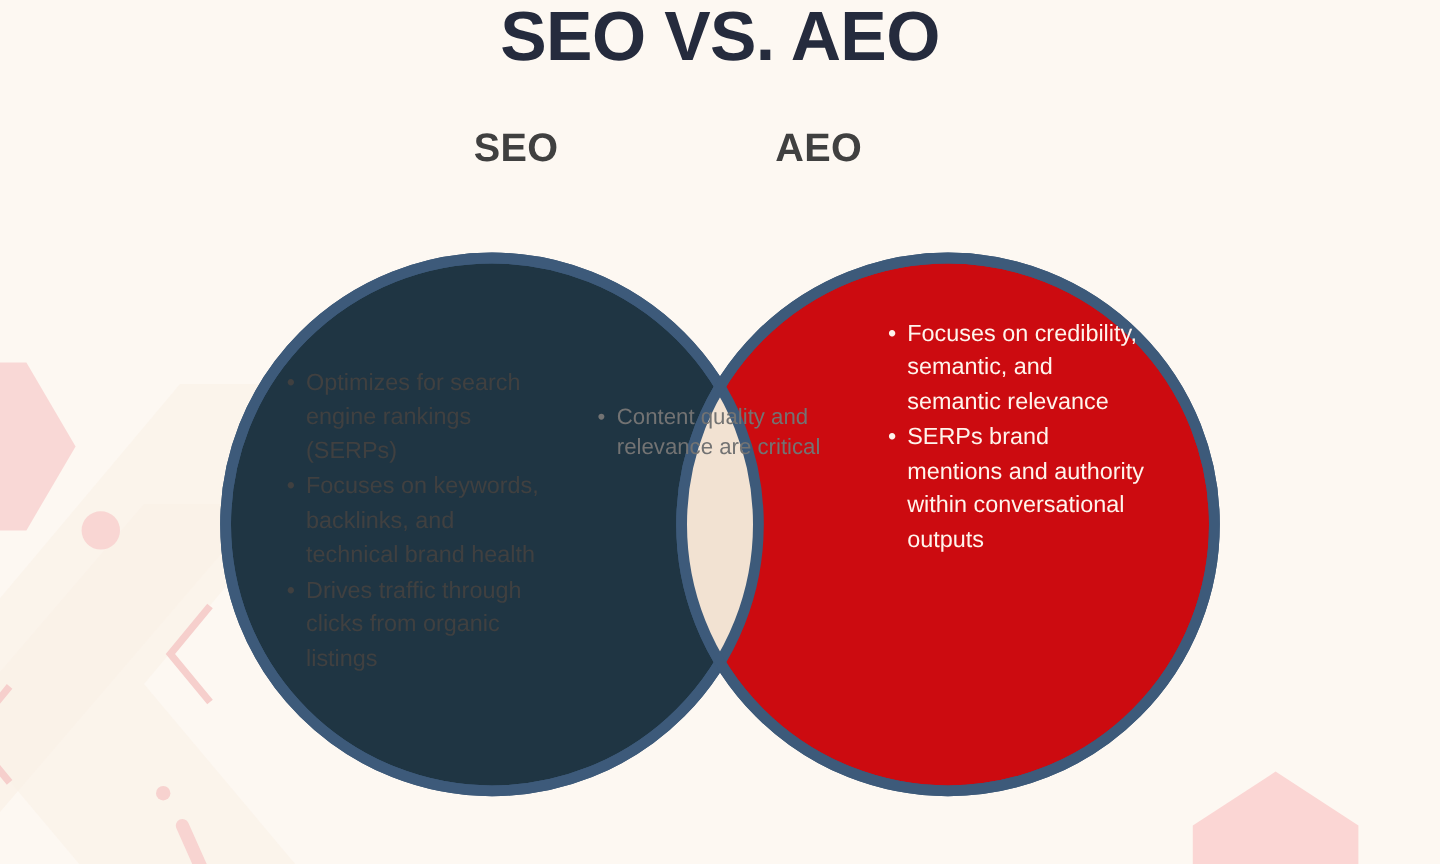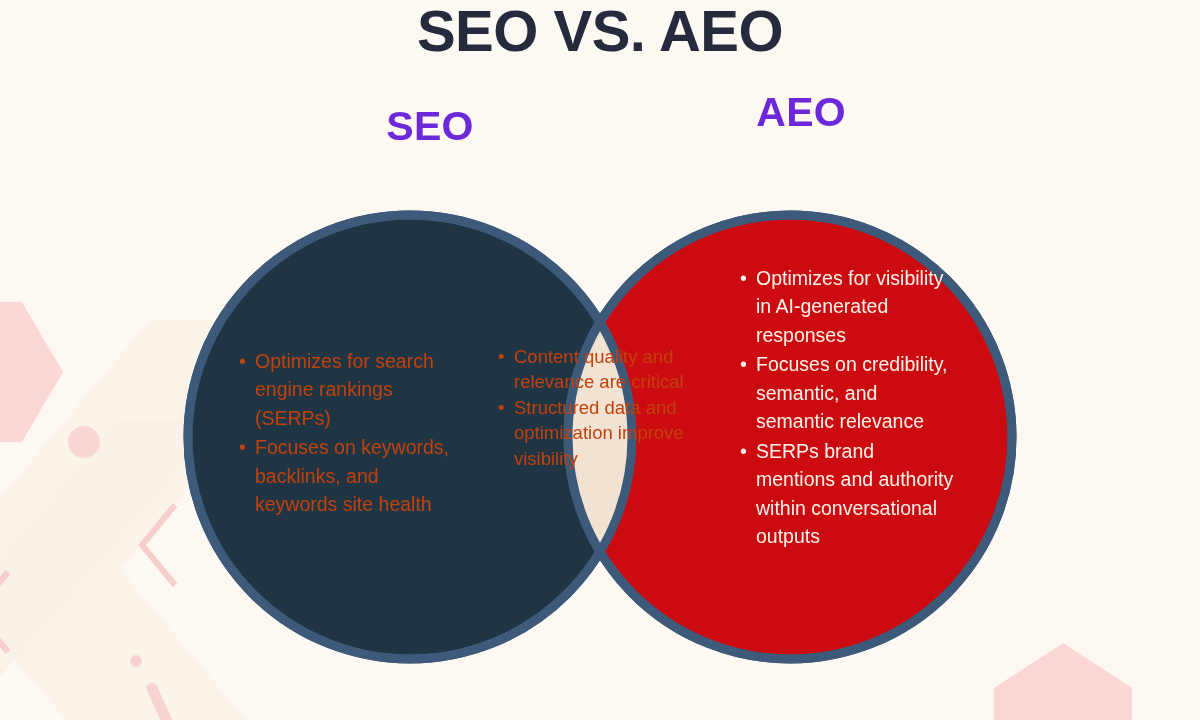--- a/index.html
+++ b/index.html
@@ -33,28 +33,28 @@
     text-align: center;
     font-size: 58px;
     font-weight: bold;
     letter-spacing: -0.5px;
     color: #252B3D;
     line-height: 1.15;
   }
 
   .circle-label {
     position: absolute;
-    font-size: 41px;
+    font-size: 33px;
     font-weight: bold;
-    color: #6d28d9;
+    color: #404040;
     letter-spacing: 0.3px;
     line-height: 1;
   }
   .circle-label.seo { left: 330px; top: 106px; width: 200px; text-align: center; }
-  .circle-label.aeo { left: 646px; top: 92px; width: 200px; text-align: right; }
+  .circle-label.aeo { left: 646px; top: 106px; width: 200px; text-align: left; }
 
   
   #venn {
     position: absolute;
     left: 0;
     top: 0;
     width: 1200px;
     height: 720px;
   }
 
@@ -76,31 +76,30 @@
     left: 1px;
     top: 0;
   }
 
   #seo-list {
     left: 238px;
     top: 305px;
     width: 218px;
     font-size: 19.5px;
     line-height: 1.46;
-    color: #c2410c;
-    margin-top: 42px;
+    color: #404040;
   }
 
   #shared-list {
     left: 497px;
-    top: 344px;
+    top: 334px;
     width: 200px;
     font-size: 18.5px;
     line-height: 1.36;
-    color: #c2410c;
+    color: #737373;
   }
 
   #aeo-list {
     left: 739px;
     top: 264px;
     width: 215px;
     font-size: 19.5px;
     line-height: 1.46;
     color: #FFF4EC;
   }
@@ -150,25 +149,24 @@
   <g clip-path="url(#clip-left)">
     <circle cx="790" cy="437" r="222" fill="#F2E2D2"></circle>
   </g>
 
   <circle cx="410" cy="437" r="222" fill="none" stroke="#3D5A7A" stroke-width="9"></circle>
   <circle cx="790" cy="437" r="222" fill="none" stroke="#3D5A7A" stroke-width="9"></circle>
 </svg>
 
 <ul class="venn-text" id="seo-list">
   <li>Optimizes for search engine rankings (SERPs)</li>
-  <li>Focuses on keywords, backlinks, and keywords site health</li>
+  <li>Focuses on keywords, backlinks, and technical brand health</li>
+  <li>Drives traffic through clicks from organic listings</li>
 </ul>
 
 <ul class="venn-text" id="shared-list">
   <li>Content quality and relevance are critical</li>
-  <li>Structured data and optimization improve visibility</li>
 </ul>
 
 <ul class="venn-text" id="aeo-list">
-  <li>Optimizes for visibility in AI-generated responses</li>
   <li>Focuses on credibility, semantic, and semantic relevance</li>
   <li>SERPs brand mentions and authority within conversational outputs</li>
 </ul>
 
 </body></html>

